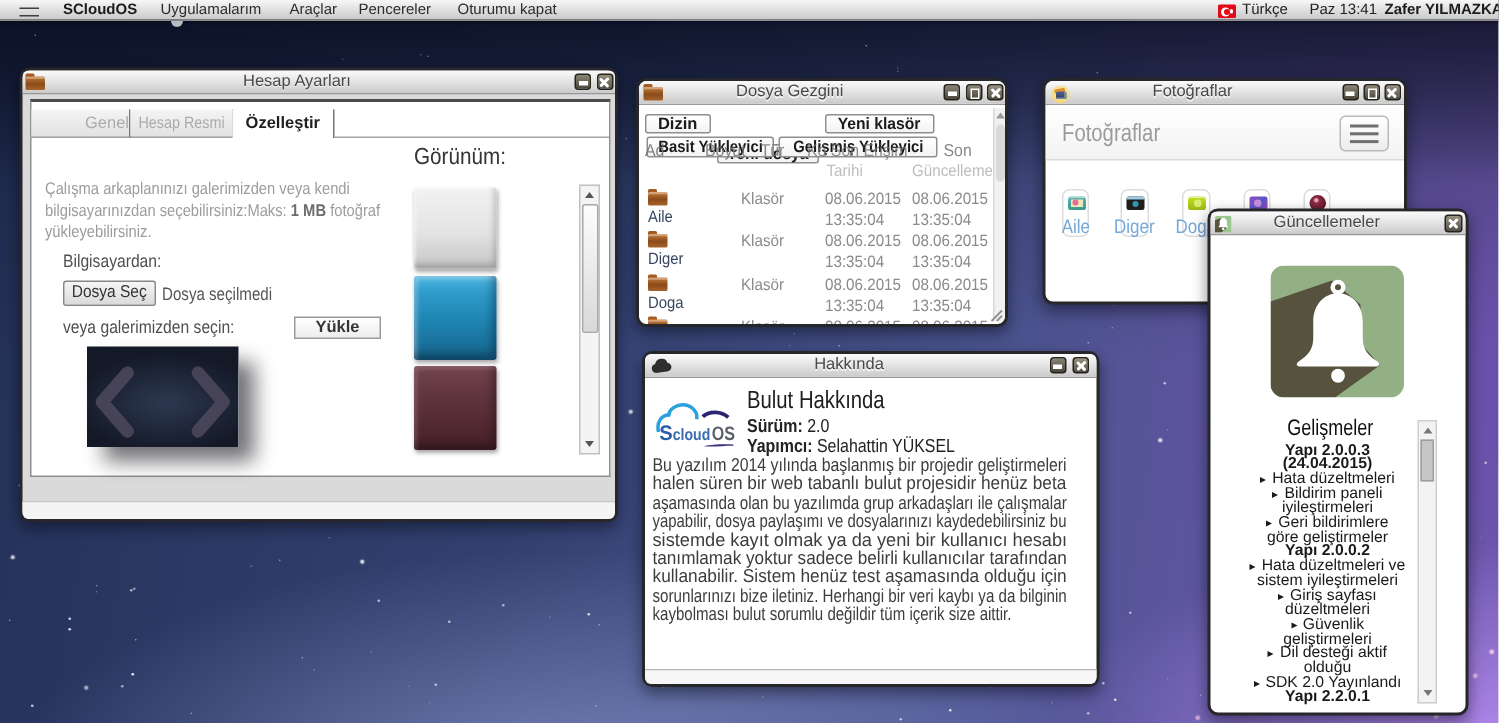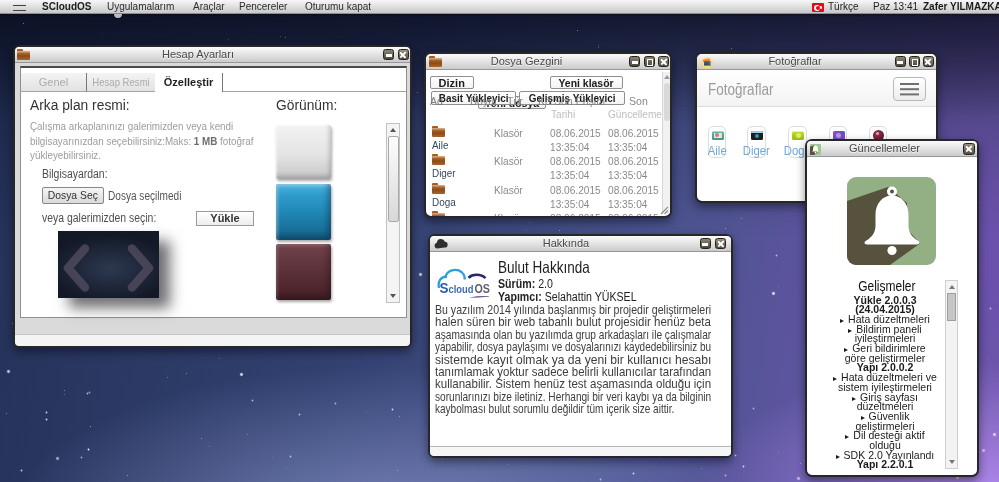--- a/index.html
+++ b/index.html
@@ -96,25 +96,24 @@
     </div>
   <div class="fold" style="left:1.5px;top:2px;"></div>
   <div class="wb" style="left:368px;">
       <i></i>
     </div>
   <div class="wb cl" style="left:382.5px;"></div>
   <div id="hfoot" style="position:absolute;left:0;bottom:0;width:100%;height:11px;background:#f4f4f4;border-top:1px solid #c6c6c6;border-radius:0 0 4px 4px;"></div>
   <div id="hpanel" style="position:absolute;left:5px;top:19px;width:387px;height:252px;box-sizing:border-box;background:#fff;border:1px solid #8f8f8f;border-top:2px solid #4a4a4a;"></div>
   <div id="tabs" style="position:absolute;left:5px;top:25.5px;width:386px;height:19px;">
     <div style="position:absolute;left:0;bottom:0;width:100%;border-bottom:1px solid #a3a3a3;"></div>
-    <div style="position:absolute;left:1px;top:0;width:65px;height:18px;background:linear-gradient(#f4f4f4,#e2e2e2);border-right:1px solid #777;border-bottom:1px solid #a3a3a3;color:#ababab;font-size:11px;text-align:center;line-height:18px;">Genel</div>
+    <div style="position:absolute;left:1px;top:0;width:65px;height:18px;background:linear-gradient(#f4f4f4,#e2e2e2);border-right:1px solid #777;border-bottom:1px solid #a3a3a3;color:#ababab;font-size:11px;text-align:right;line-height:18px;">Genel</div>
     <div style="position:absolute;left:67px;top:0;width:68px;height:18px;background:linear-gradient(#f4f4f4,#e2e2e2);border-right:1px solid #777;border-bottom:1px solid #a3a3a3;color:#ababab;font-size:11px;text-align:center;line-height:18px;white-space:nowrap;text-decoration:underline;"><span class="cx" style="transform-origin:50% 50%;">Hesap Resmi</span></div>
     <div style="position:absolute;left:135px;top:0;width:67px;height:19px;background:#fff;border-right:1px solid #777;color:#1f1f1f;font-weight:bold;font-size:11px;text-align:center;line-height:18px;">Özelleştir</div>
   </div>
-  <div style="position:absolute;left:15px;top:48.5px;font-size:15.5px;color:#333;"><span class="cx" style="transform:scaleX(.89);">Arka plan resmi:</span></div>
   <div style="position:absolute;left:261px;top:48.5px;font-size:15.5px;color:#333;"><span class="cx" style="transform:scaleX(.89);">Görünüm:</span></div>
   <div style="position:absolute;left:15px;top:72px;font-size:11.3px;line-height:14.6px;color:#9c9c9c;">
     <div class="jl" style="transform:scaleX(.87);">Çalışma arkaplanınızı galerimizden veya kendi</div>
     <div class="jl" style="transform:scaleX(.87);">bilgisayarınızdan seçebilirsiniz:Maks: <b style="color:#6d6d6d">1 MB</b> fotoğraf</div>
     <div class="jl" style="transform:scaleX(.87);">yükleyebilirsiniz.</div>
   </div>
   <div style="position:absolute;left:27px;top:120px;font-size:12px;color:#4f4f4f;"><span class="cx">Bilgisayardan:</span></div>
   <div style="position:absolute;left:27px;top:140px;width:60px;height:15px;background:linear-gradient(#f6f6f6,#dadada);border:1px solid #878787;border-radius:2px;font-size:11.5px;color:#333;text-align:center;line-height:14px;white-space:nowrap;"><span class="cx" style="transform-origin:50% 50%;transform:scaleX(.9);">Dosya Seç</span></div>
   <div style="position:absolute;left:93px;top:142px;font-size:12px;color:#555;"><span class="cx" style="transform:scaleX(.84);">Dosya seçilmedi</span></div>
   <div style="position:absolute;left:27px;top:164px;font-size:12px;color:#4f4f4f;"><span class="cx">veya galerimizden seçin:</span></div>
@@ -292,21 +291,21 @@
     <g clip-path="url(#gc)">
       <path d="M41,10 L0,24 L0,88 L43,88 L73,66.5 L60,52 L60,26 Z" fill="#57523e"></path>
     </g>
     <circle cx="45" cy="14.5" r="5.0" fill="#fff"></circle>
     <circle cx="45" cy="14.5" r="2.0" fill="#57523e"></circle>
     <path d="M45,18.5 C35.5,18.5 28.5,26.5 28.5,37.5 L28.5,48.5 C28.5,55.5 25,60.2 19,63.8 C16.6,65.3 17.2,67.4 20,67.4 L70,67.4 C72.8,67.4 73.4,65.3 71,63.8 C65,60.2 61.5,55.5 61.5,48.5 L61.5,37.5 C61.5,26.5 54.5,18.5 45,18.5 Z" fill="#fff"></path>
     <circle cx="45" cy="73.5" r="4.6" fill="#fff"></circle>
   </svg>
   <div style="position:absolute;left:0px;top:136px;width:160px;text-align:center;font-size:15px;font-weight:normal;color:#0f0f0f;"><span class="cx" style="transform:scaleX(.8);transform-origin:50% 50%;">Gelişmeler</span></div>
   <div id="glist" style="position:absolute;left:0px;top:154.5px;width:156px;text-align:center;font-size:10.5px;line-height:9.7px;color:#1a1a1a;">
-    <div class="gb">Yükle 2.0.0.3</div>
+    <div class="gb">Yapı 2.0.0.3</div>
     <div class="gb">(24.04.2015)</div>
     <div><s class="ar"></s> Hata düzeltmeleri</div>
     <div><s class="ar"></s> Bildirim paneli</div>
     <div>iyileştirmeleri</div>
     <div><s class="ar"></s> Geri bildirimlere</div>
     <div>göre geliştirmeler</div>
     <div class="gb">Yapı 2.0.0.2</div>
     <div><s class="ar"></s> Hata düzeltmeleri ve</div>
     <div>sistem iyileştirmeleri</div>
     <div><s class="ar"></s> Giriş sayfası</div>

